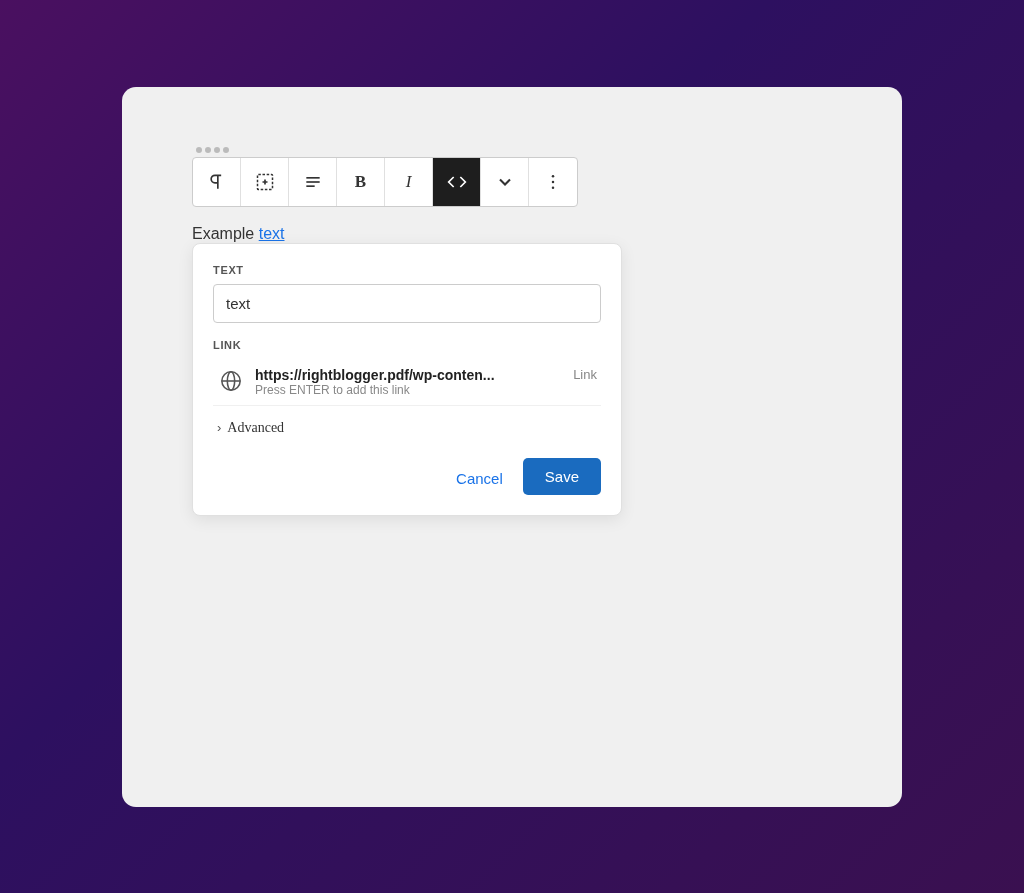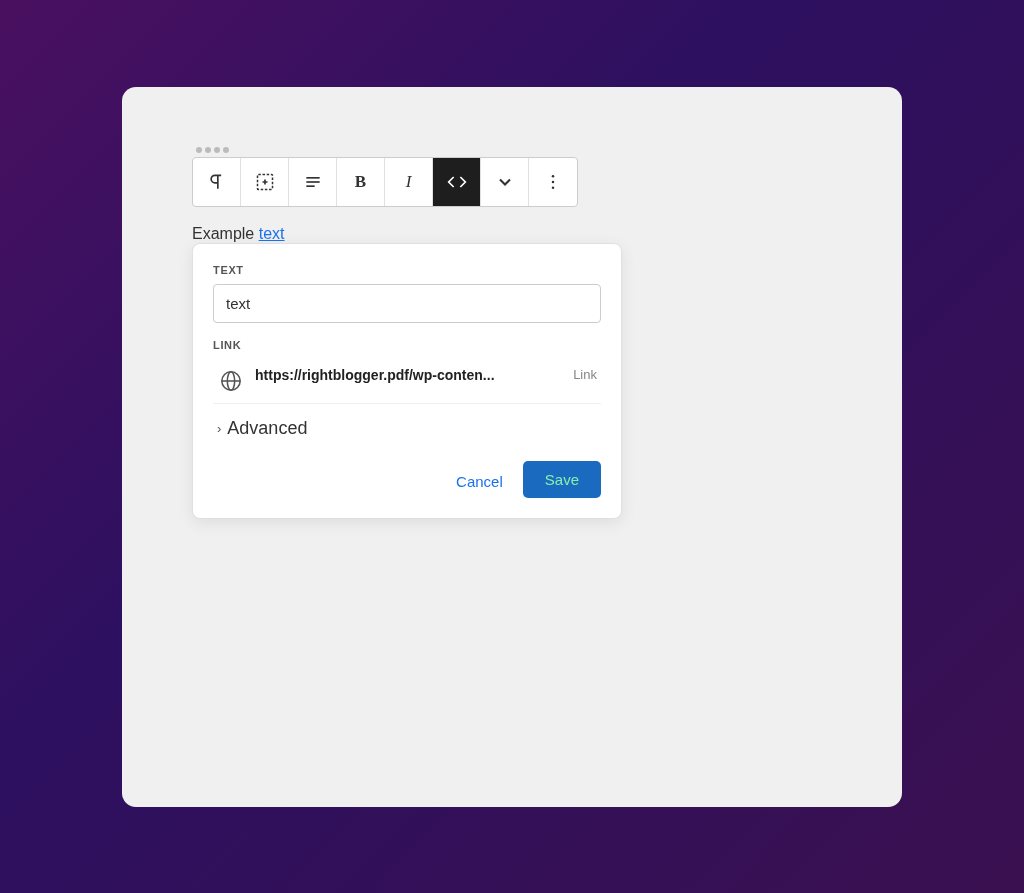--- a/index.html
+++ b/index.html
@@ -180,22 +180,23 @@
       margin-bottom: 16px;
     }
 
     .chevron-right {
       font-size: 13px;
       color: #555;
       margin-right: 6px;
     }
 
     .advanced-label {
-      font-size: 18px;
-      color: #333;
+      font-size: 14px;
+      color: #333;
+      font-family: Liberation Serif, serif;
     }
 
     
     .action-row {
       display: flex;
       justify-content: flex-end;
       align-items: flex-end;
       gap: 8px;
     }
 
@@ -203,21 +204,21 @@
       background: none;
       border: none;
       color: #1a73e8;
       font-size: 15px;
       cursor: pointer;
       padding: 8px 12px;
     }
 
     .save-btn {
       background: #1a6bbf;
-      color: #86efac;
+      color: #ffffff;
       border: none;
       border-radius: 5px;
       font-size: 15px;
       font-weight: 500;
       padding: 10px 22px;
       cursor: pointer;
     }
 
     
     .block-dots {
@@ -317,20 +318,21 @@
       <div class="suggestion-row">
         <div class="globe-icon">
           <svg viewBox="0 0 24 24" fill="none" stroke="currentColor" stroke-width="1.7" width="22" height="22">
             <circle cx="12" cy="12" r="10"></circle>
             <ellipse cx="12" cy="12" rx="4" ry="10"></ellipse>
             <line x1="2" y1="12" x2="22" y2="12"></line>
           </svg>
         </div>
         <div class="suggestion-text">
           <div class="suggestion-url">https://rightblogger.pdf/wp-conten...</div>
+          <div class="suggestion-hint">Press ENTER to add this link</div>
         </div>
         <div class="suggestion-link-label">Link</div>
       </div>
 
       
       <div class="advanced-row">
         <span class="chevron-right">›</span>
         <span class="advanced-label">Advanced</span>
       </div>
 

